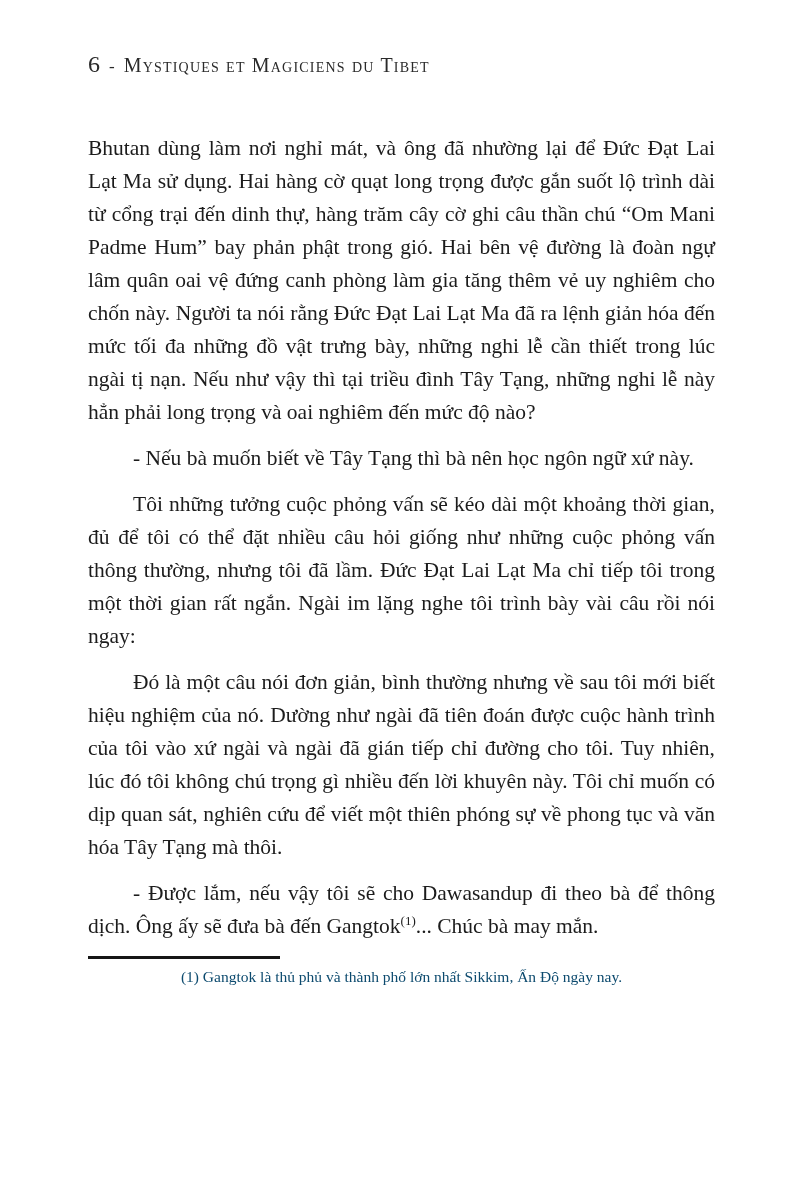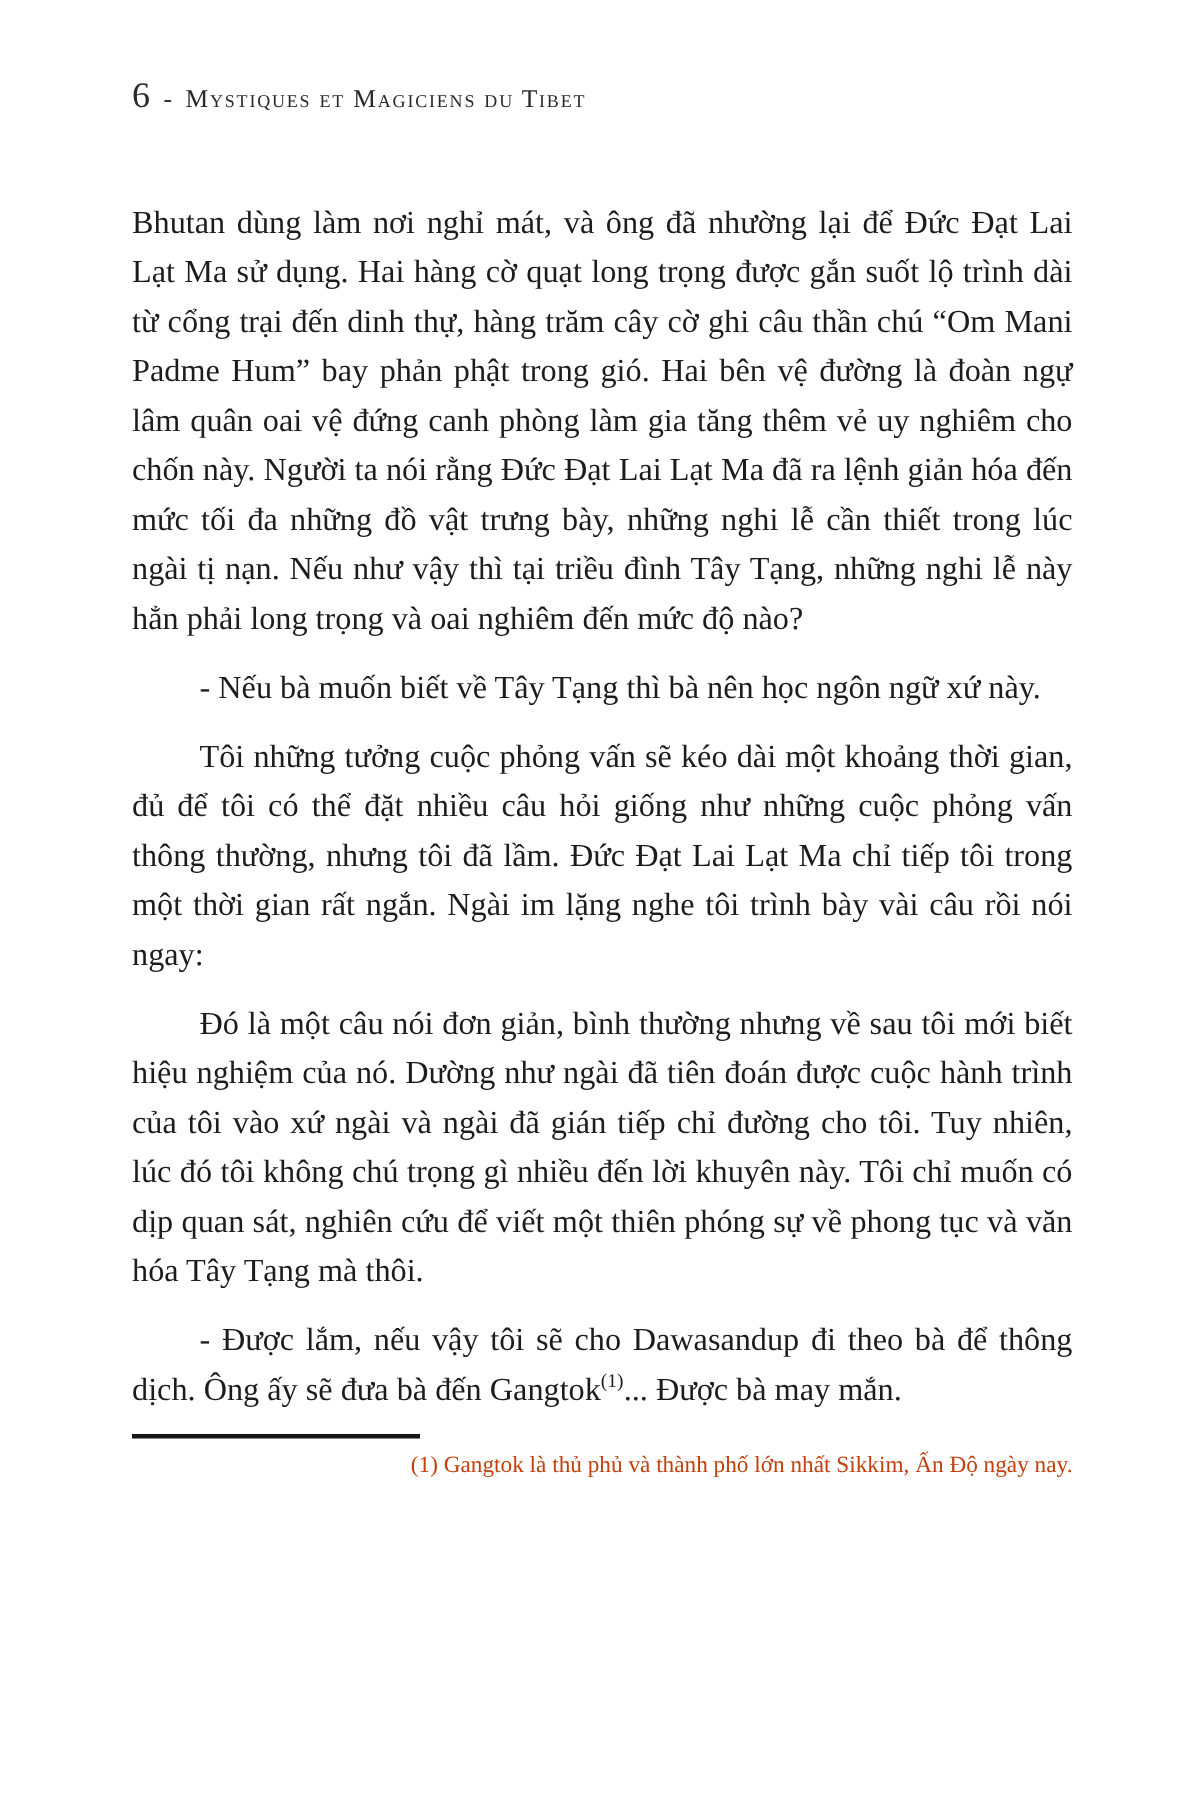--- a/index.html
+++ b/index.html
@@ -28,21 +28,21 @@
   }
   .pagenum {
     font-size: 24px;
     line-height: 28px;
   }
   .dash {
     font-size: 17px;
   }
   .booktitle {
     font-variant: small-caps;
-    font-size: 17px;
+    font-size: 20px;
     letter-spacing: 1.2px;
     text-align: right;
   }
   main p.para {
     font-size: 21.5px;
     line-height: 33px;
     text-align: justify;
     margin: 0 0 13px 0;
   }
   main p.para.indent {
@@ -59,41 +59,41 @@
   .fnrule {
     width: 192px;
     height: 0;
     border-top: 3px solid #161616;
     margin: 0 0 7px 0;
   }
   .fntext {
     margin: 0;
     font-size: 15.5px;
     line-height: 21px;
-    color: #c2410c;
-    text-align: right;
+    color: #0c4a6e;
+    text-align: center;
   }
 </style>
 </head>
 <body>
 
 <div class="page">
 
   <header class="running-head">
     <span class="pagenum">6</span>
     <span class="dash">-</span>
     <span class="booktitle">Mystiques et Magiciens du Tibet</span>
   </header>
 
   <main>
     <p class="para">Bhutan dùng làm nơi nghỉ mát, và ông đã nhường lại để Đức Đạt Lai Lạt Ma sử dụng. Hai hàng cờ quạt long trọng được gắn suốt lộ trình dài từ cổng trại đến dinh thự, hàng trăm cây cờ ghi câu thần chú “Om Mani Padme Hum” bay phản phật trong gió. Hai bên vệ đường là đoàn ngự lâm quân oai vệ đứng canh phòng làm gia tăng thêm vẻ uy nghiêm cho chốn này. Người ta nói rằng Đức Đạt Lai Lạt Ma đã ra lệnh giản hóa đến mức tối đa những đồ vật trưng bày, những nghi lễ cần thiết trong lúc ngài tị nạn. Nếu như vậy thì tại triều đình Tây Tạng, những nghi lễ này hẳn phải long trọng và oai nghiêm đến mức độ nào?</p>
     <p class="para indent">- Nếu bà muốn biết về Tây Tạng thì bà nên học ngôn ngữ xứ này.</p>
     <p class="para indent">Tôi những tưởng cuộc phỏng vấn sẽ kéo dài một khoảng thời gian, đủ để tôi có thể đặt nhiều câu hỏi giống như những cuộc phỏng vấn thông thường, nhưng tôi đã lầm. Đức Đạt Lai Lạt Ma chỉ tiếp tôi trong một thời gian rất ngắn. Ngài im lặng nghe tôi trình bày vài câu rồi nói ngay:</p>
     <p class="para indent">Đó là một câu nói đơn giản, bình thường nhưng về sau tôi mới biết hiệu nghiệm của nó. Dường như ngài đã tiên đoán được cuộc hành trình của tôi vào xứ ngài và ngài đã gián tiếp chỉ đường cho tôi. Tuy nhiên, lúc đó tôi không chú trọng gì nhiều đến lời khuyên này. Tôi chỉ muốn có dịp quan sát, nghiên cứu để viết một thiên phóng sự về phong tục và văn hóa Tây Tạng mà thôi.</p>
-    <p class="para indent"><span>- Được lắm, nếu vậy tôi sẽ cho Dawasandup đi theo bà để thông dịch. Ông ấy sẽ đưa bà đến Gangtok</span><sup class="fnref">(1)</sup><span>... Được bà may mắn.</span></p>
+    <p class="para indent"><span>- Được lắm, nếu vậy tôi sẽ cho Dawasandup đi theo bà để thông dịch. Ông ấy sẽ đưa bà đến Gangtok</span><sup class="fnref">(1)</sup><span>... Chúc bà may mắn.</span></p>
   </main>
 
   <footer class="footnote-area">
     <div class="fnrule"></div>
     <p class="fntext">(1) Gangtok là thủ phủ và thành phố lớn nhất Sikkim, Ấn Độ ngày nay.</p>
   </footer>
 
 </div>
 
 </body></html>

